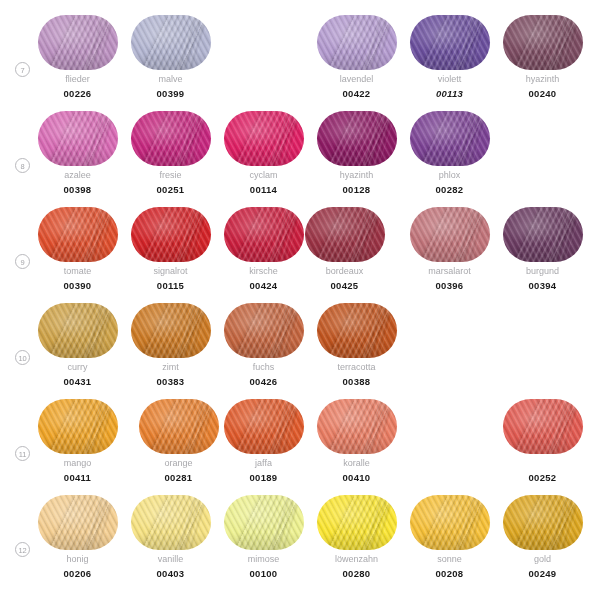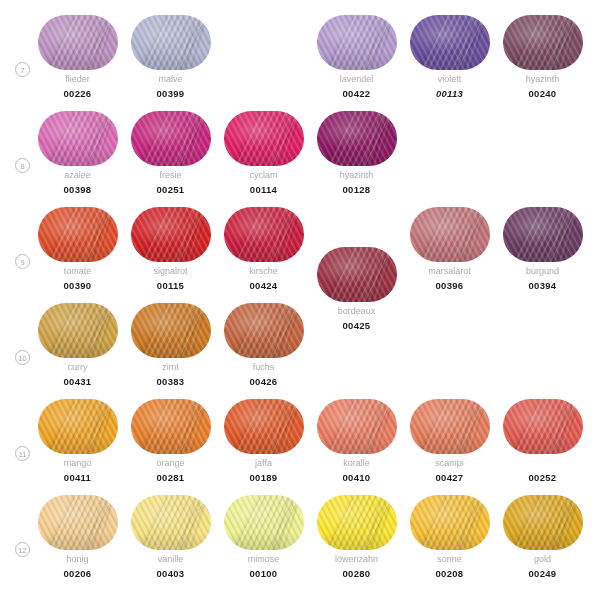--- a/index.html
+++ b/index.html
@@ -234,20 +234,32 @@
           <div class="skein" style="background: rgb(142, 26, 100);">
             <div class="strands"></div>
             <div class="band"></div>
             <div class="band2"></div>
             <div class="shade"></div>
           </div>
         </div>
         <div class="name" style="color: rgb(169, 169, 173);">hyazinth</div>
         <div class="code" style="color: rgb(27, 27, 27);">00128</div>
       </div>
+      <div class="cell" style="left: 403px;">
+        <div class="skein-wrap">
+          <div class="skein" style="background: rgb(124, 66, 149);">
+            <div class="strands"></div>
+            <div class="band"></div>
+            <div class="band2"></div>
+            <div class="shade"></div>
+          </div>
+        </div>
+        <div class="name" style="color: rgb(169, 169, 173);">phlox</div>
+        <div class="code" style="color: rgb(27, 27, 27);">00282</div>
+      </div>
     </div>
     <div class="row" style="top: 207px;">
       <div class="row-badge">9</div>
       <div class="cell" style="left: 31px;">
         <div class="skein-wrap">
           <div class="skein" style="background: rgb(224, 78, 44);">
             <div class="strands"></div>
             <div class="band"></div>
             <div class="band2"></div>
             <div class="shade"></div>
@@ -273,21 +285,21 @@
           <div class="skein" style="background: rgb(203, 30, 62);">
             <div class="strands"></div>
             <div class="band"></div>
             <div class="band2"></div>
             <div class="shade"></div>
           </div>
         </div>
         <div class="name" style="color: rgb(169, 169, 173);">kirsche</div>
         <div class="code" style="color: rgb(27, 27, 27);">00424</div>
       </div>
-      <div class="cell" style="left: 310px; margin-top: 40px;">
+      <div class="cell" style="left: 298px;">
         <div class="skein-wrap">
           <div class="skein" style="background: rgb(155, 50, 68);">
             <div class="strands"></div>
             <div class="band"></div>
             <div class="band2"></div>
             <div class="shade"></div>
           </div>
         </div>
         <div class="name" style="color: rgb(169, 169, 173);">bordeaux</div>
         <div class="code" style="color: rgb(27, 27, 27);">00425</div>
@@ -348,36 +360,48 @@
           <div class="skein" style="background: rgb(196, 101, 63);">
             <div class="strands"></div>
             <div class="band"></div>
             <div class="band2"></div>
             <div class="shade"></div>
           </div>
         </div>
         <div class="name" style="color: rgb(169, 169, 173);">fuchs</div>
         <div class="code" style="color: rgb(27, 27, 27);">00426</div>
       </div>
+      <div class="cell" style="left: 310px;">
+        <div class="skein-wrap">
+          <div class="skein" style="background: rgb(194, 85, 31);">
+            <div class="strands"></div>
+            <div class="band"></div>
+            <div class="band2"></div>
+            <div class="shade"></div>
+          </div>
+        </div>
+        <div class="name" style="color: rgb(169, 169, 173);">terracotta</div>
+        <div class="code" style="color: rgb(27, 27, 27);">00388</div>
+      </div>
     </div>
     <div class="row" style="top: 399px;">
       <div class="row-badge">11</div>
       <div class="cell" style="left: 31px;">
         <div class="skein-wrap">
           <div class="skein" style="background: rgb(240, 165, 40);">
             <div class="strands"></div>
             <div class="band"></div>
             <div class="band2"></div>
             <div class="shade"></div>
           </div>
         </div>
         <div class="name" style="color: rgb(169, 169, 173);">mango</div>
         <div class="code" style="color: rgb(27, 27, 27);">00411</div>
       </div>
-      <div class="cell" style="left: 124px;">
+      <div class="cell" style="left: 132px;">
         <div class="skein-wrap">
           <div class="skein" style="background: rgb(232, 128, 47);">
             <div class="strands"></div>
             <div class="band"></div>
             <div class="band2"></div>
             <div class="shade"></div>
           </div>
         </div>
         <div class="name" style="color: rgb(169, 169, 173);">orange</div>
         <div class="code" style="color: rgb(27, 27, 27);">00281</div>
@@ -398,32 +422,20 @@
         <div class="skein-wrap">
           <div class="skein" style="background: rgb(234, 125, 99);">
             <div class="strands"></div>
             <div class="band"></div>
             <div class="band2"></div>
             <div class="shade"></div>
           </div>
         </div>
         <div class="name" style="color: rgb(169, 169, 173);">koralle</div>
         <div class="code" style="color: rgb(27, 27, 27);">00410</div>
-      </div>
-      <div class="cell" style="left: 403px;">
-        <div class="skein-wrap">
-          <div class="skein" style="background: rgb(229, 126, 92);">
-            <div class="strands"></div>
-            <div class="band"></div>
-            <div class="band2"></div>
-            <div class="shade"></div>
-          </div>
-        </div>
-        <div class="name" style="color: rgb(169, 169, 173);">scampi</div>
-        <div class="code" style="color: rgb(27, 27, 27);">00427</div>
       </div>
       <div class="cell" style="left: 496px;">
         <div class="skein-wrap">
           <div class="skein" style="background: rgb(226, 90, 81);">
             <div class="strands"></div>
             <div class="band"></div>
             <div class="band2"></div>
             <div class="shade"></div>
           </div>
         </div>

